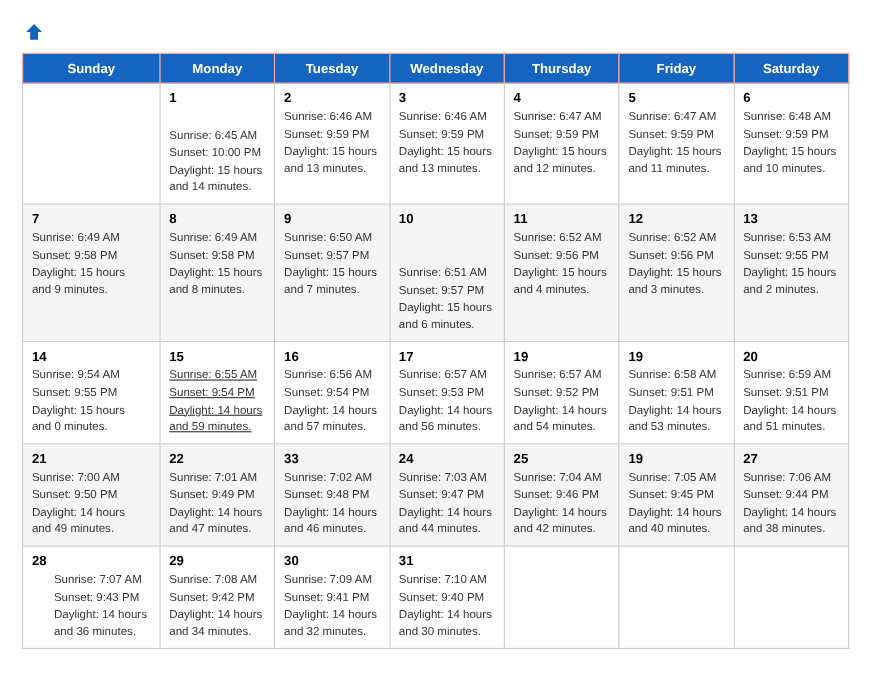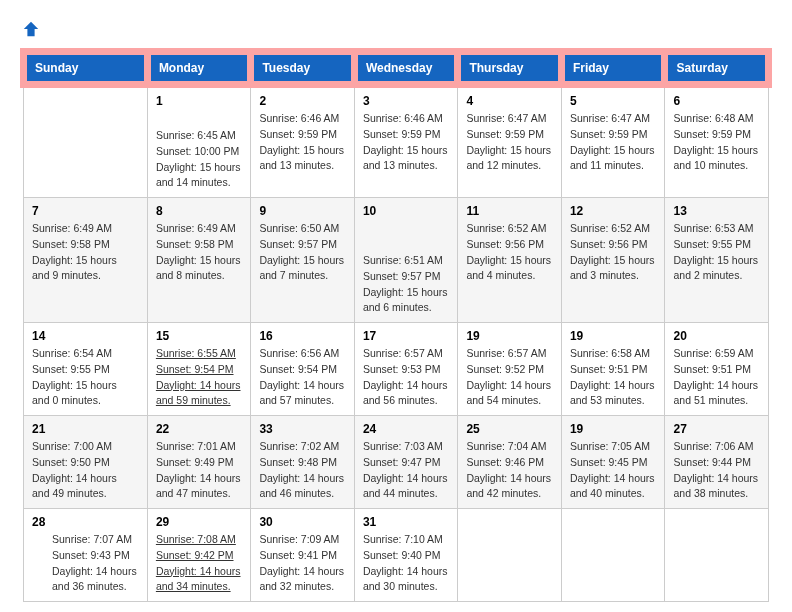--- a/index.html
+++ b/index.html
@@ -57,24 +57,24 @@
       width: 100%;
       border-collapse: collapse;
       font-size: 11px;
     }
     thead tr {
       background-color: #1565c0;
       color: #fff;
     }
     thead th {
       padding: 6px 8px;
-      text-align: left;
+      text-align: center;
       font-weight: bold;
       font-size: 12px;
-      border: 7px solid #fca5a5;
+      border: 1px solid #fca5a5;
     }
     tbody tr {
       border-bottom: 1px solid #ccc;
     }
     tbody tr:nth-child(odd) {
       background-color: #fff;
     }
     tbody tr:nth-child(even) {
       background-color: #f5f5f5;
     }
@@ -219,21 +219,21 @@
           <span class="day-num">13</span>
           <div class="day-info" style="white-space: pre-line;">Sunrise: 6:53 AM
 Sunset: 9:55 PM
 Daylight: 15 hours
 and 2 minutes.</div>
         </td>
       </tr>
       <tr>
         <td>
           <span class="day-num">14</span>
-          <div class="day-info" style="white-space: pre-line;">Sunrise: 6:54 AM
+          <div class="day-info" style="white-space: pre-line;">Sunrise: 9:54 AM
 Sunset: 9:55 PM
 Daylight: 15 hours
 and 0 minutes.</div>
         </td>
         <td>
           <span class="day-num">15</span>
           <div class="day-info" style="white-space: pre-line; text-decoration: underline;">Sunrise: 6:55 AM
 Sunset: 9:54 PM
 Daylight: 14 hours
 and 59 minutes.</div>
@@ -328,21 +328,21 @@
       <tr>
         <td>
           <span class="day-num">28</span>
           <div class="day-info" style="white-space: pre-line; margin-left: 20px;">Sunrise: 7:07 AM
 Sunset: 9:43 PM
 Daylight: 14 hours
 and 36 minutes.</div>
         </td>
         <td>
           <span class="day-num">29</span>
-          <div class="day-info" style="white-space: pre-line; text-decoration: underline;">Sunrise: 7:08 AM
+          <div class="day-info" style="white-space: pre-line;">Sunrise: 7:08 AM
 Sunset: 9:42 PM
 Daylight: 14 hours
 and 34 minutes.</div>
         </td>
         <td>
           <span class="day-num">30</span>
           <div class="day-info" style="white-space: pre-line;">Sunrise: 7:09 AM
 Sunset: 9:41 PM
 Daylight: 14 hours
 and 32 minutes.</div>

